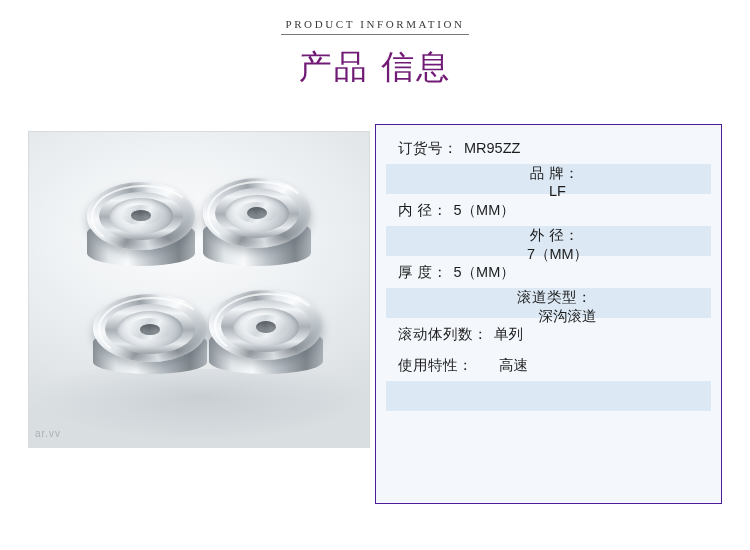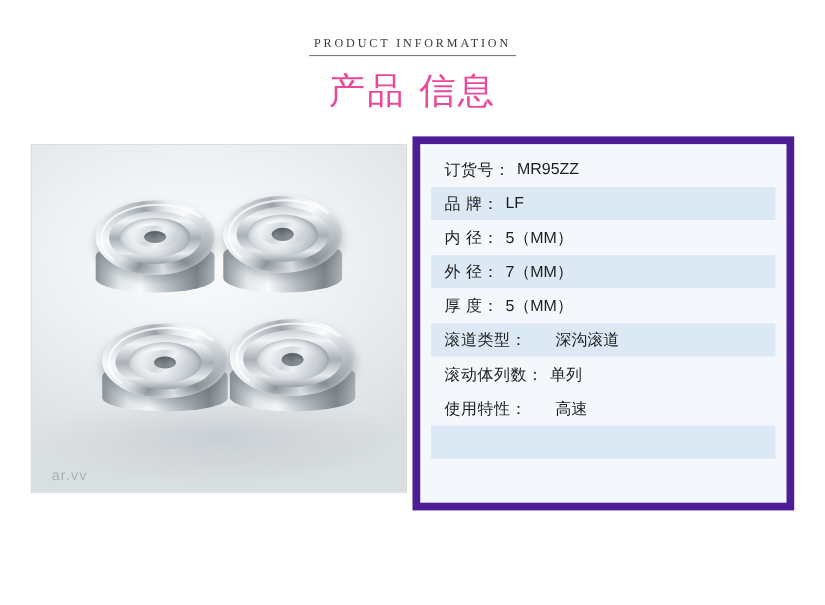--- a/index.html
+++ b/index.html
@@ -12,39 +12,39 @@
     height: 550px;
     font-family: "Liberation Sans", sans-serif;
     color: #231f20;
     position: relative;
     overflow: hidden;
   }
 
   
   .header {
     width: 750px;
-    padding-top: 30px;
+    padding-top: 14px;
     text-align: center;
   }
   .eyebrow {
     font-family: "Liberation Serif", serif;
     font-size: 11px;
     letter-spacing: 2.6px;
     color: #3a3a3a;
     display: inline-block;
     border-bottom: 1px solid #7a7a7a;
     padding: 0 4px 4px 4px;
     line-height: 12px;
   }
   .title {
     font-family: "DejaVu Sans", sans-serif;
     font-size: 33px;
     font-weight: normal;
     letter-spacing: 2px;
-    color: #ec4899;
+    color: #701a75;
     margin-top: 12px;
     line-height: 40px;
   }
 
   
   .content {
     position: absolute;
     left: 0;
     top: 124px;
     width: 750px;
@@ -123,51 +123,51 @@
     border-bottom-color: transparent;
     border-right-color: transparent;
   }
   .side-wall {
     position: absolute;
     border-radius: 50% / 28%;
     background: linear-gradient(90deg, #8a9197 0%, #e3e8eb 20%, #f8fafb 38%, #b6bdc3 62%, #7f868c 85%, #aab1b7 100%);
   }
   .watermark {
     position: absolute;
-    left: 18px;
+    left: 6px;
     bottom: 8px;
-    font-size: 13px;
+    font-size: 10px;
     color: rgba(130,140,150,0.55);
     letter-spacing: 1px;
   }
 
   
   .spec-panel {
     position: absolute;
     left: 375px;
     top: 0;
     width: 347px;
-    height: 340px;
+    height: 380px;
     background: #f4f8fc;
-    border: 7px solid #4c1d95;
+    border: 1px solid #4c1d95;
     padding: 8px 0 0 0;
     box-sizing: border-box;
   }
   .spec-row {
     height: 30px;
     margin: 0 10px 1px 10px;
     display: flex;
     align-items: center;
     padding-left: 12px;
     box-sizing: border-box;
     font-size: 14.5px;
     color: #1d1d1d;
     white-space: nowrap;
   }
-  .spec-row.alt { background: #dce8f3; }
+  .spec-row.alt { background: #dce8f3; flex-direction: column; }
   .spec-row.plain { background: #f4f8fc; }
   .spec-label { letter-spacing: 0.5px; }
   .spec-value { margin-left: 6px; }
   .spec-value.gap { margin-left: 26px; }
   .spec-row.blank { background: #dce8f3; }
 </style>
 </head>
 <body>
 
 <div class="header">

